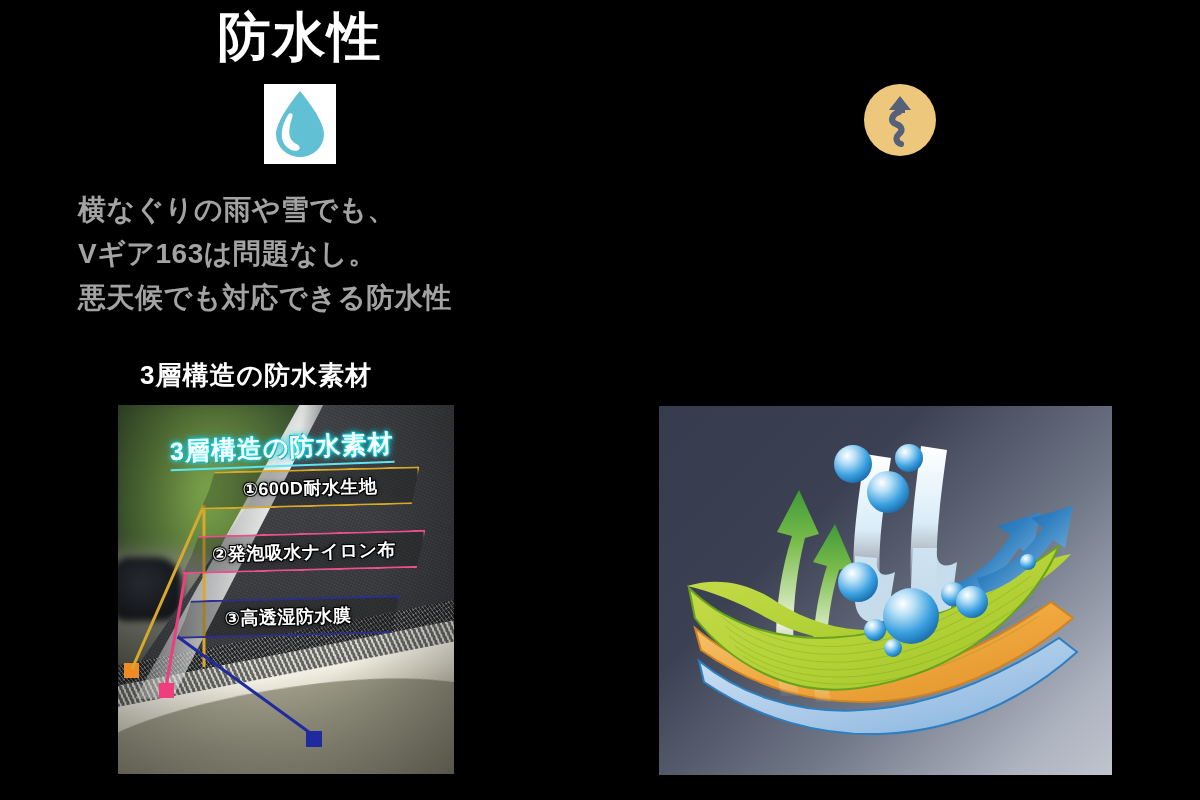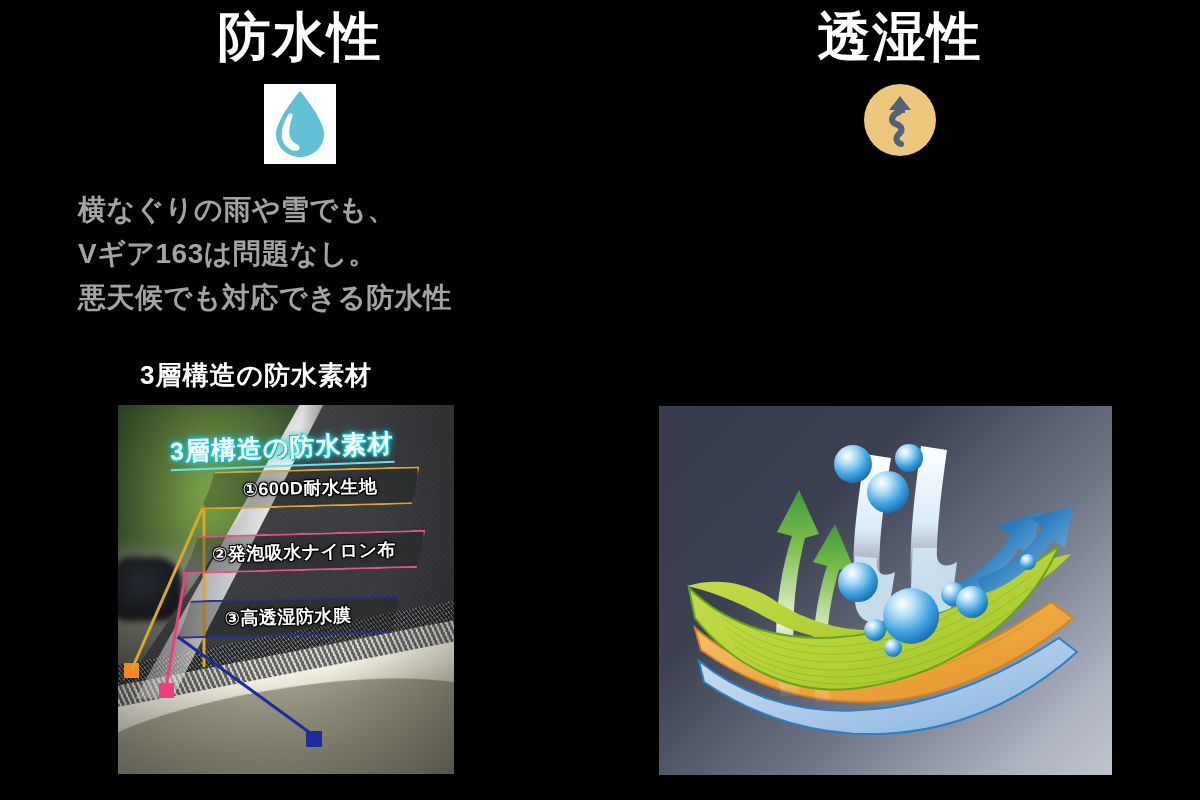--- a/index.html
+++ b/index.html
@@ -237,21 +237,20 @@
       <rect x="188" y="326" width="16" height="16" fill="#1f2a9e"></rect>
     </svg>
 
     <div class="callout co1">①600D耐水生地</div>
     <div class="callout co2">②発泡吸水ナイロン布</div>
     <div class="callout co3">③高透湿防水膜</div>
   </div>
 
   <div class="col col-right">
 
-    <div class="heading">透湿性</div>
 
     <div class="icon-wrap">
       <div class="breath-badge">
         <svg width="46" height="54" viewBox="0 0 46 54">
           <path d="M23 3 L34 17 L28 17 L28 20 L18 20 L18 17 L12 17 Z" fill="#556178"></path>
           <path d="M22 19 C14 22 13 29 19 31 C25.5 33.5 26 38 21.5 41.5 C18 44.5 19.5 50 24 51" fill="none" stroke="#556178" stroke-width="6.2" stroke-linecap="round" stroke-linejoin="round"></path>
         </svg>
       </div>
     </div>
 

